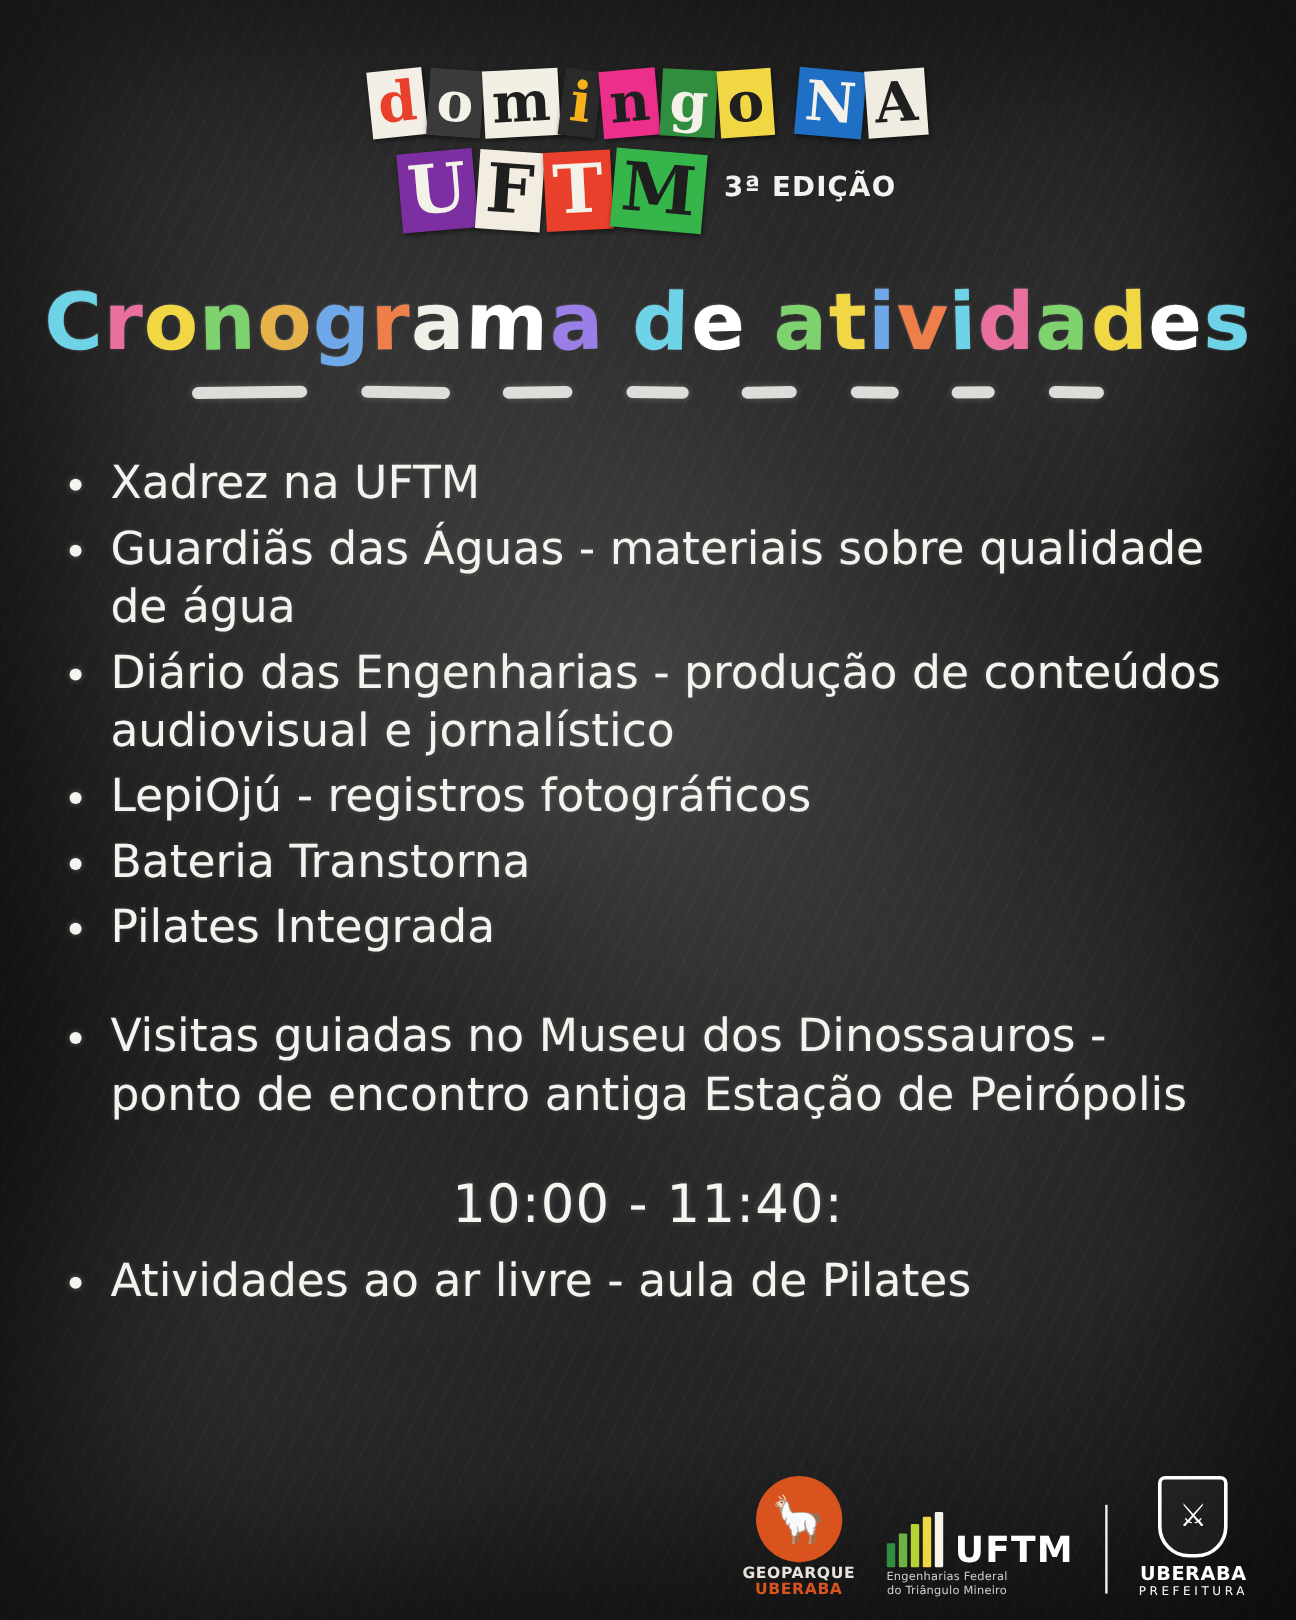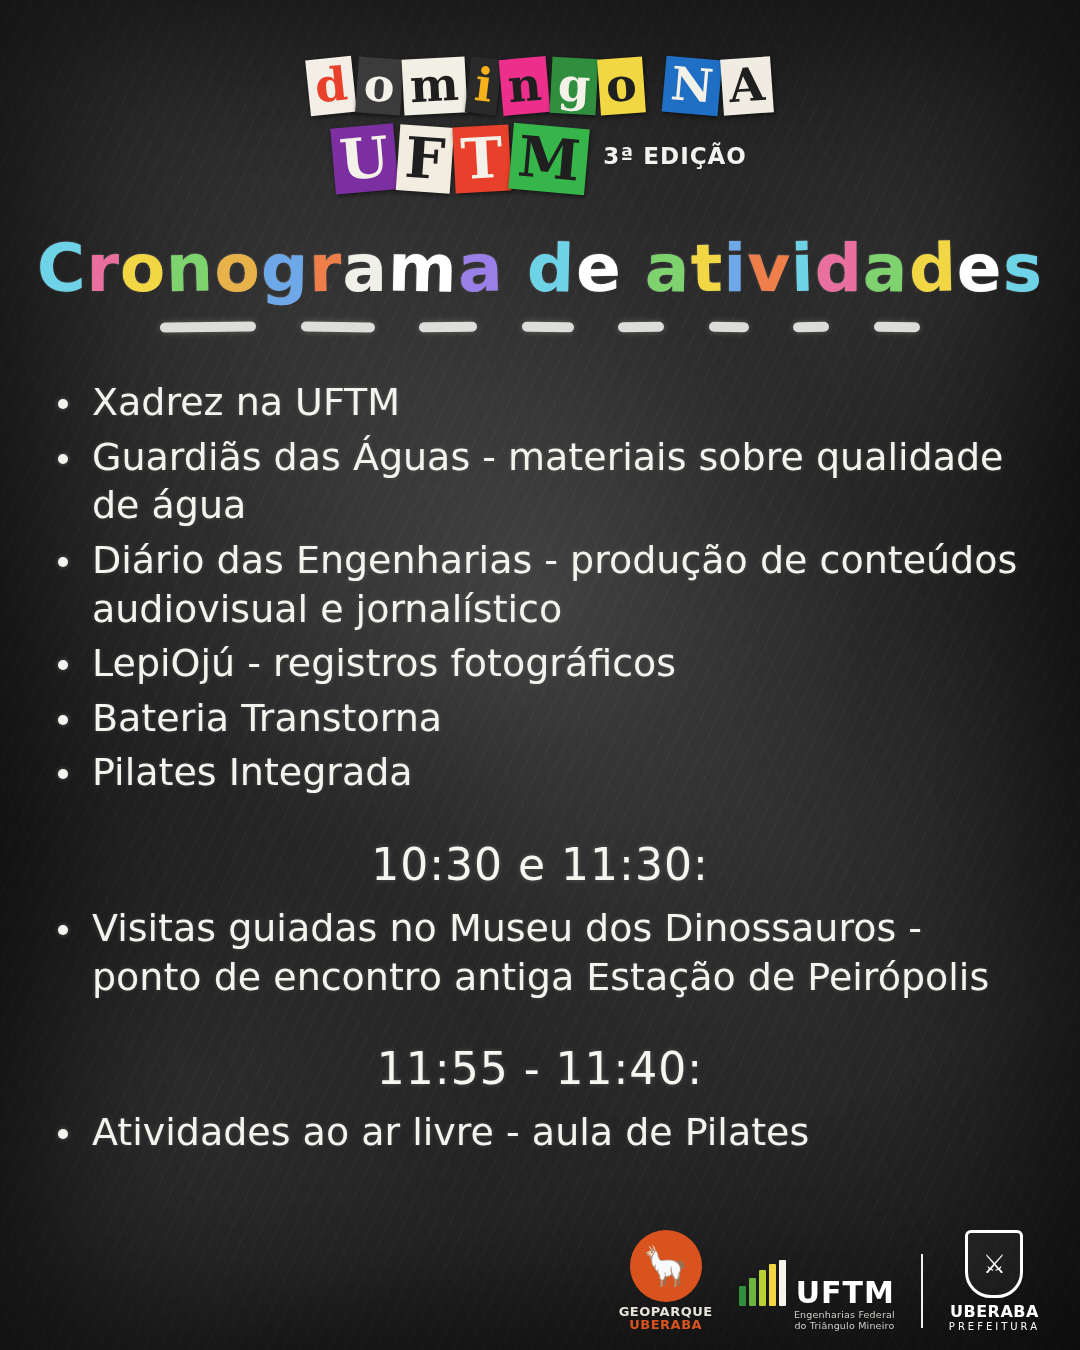--- a/index.html
+++ b/index.html
@@ -196,21 +196,21 @@
     font-family: "DejaVu Sans", sans-serif;
     font-weight: bold;
     font-size: 13px;
     letter-spacing: 0.5px;
     color: #e7e3da;
     line-height: 1.05;
   }
   .geo-text .t2 { color: #d9531e; }
 
   
-  .uftm-logo { display:flex; flex-direction: column; align-items:flex-end; }
+  .uftm-logo { display:flex; flex-direction: column; align-items:flex-start; }
   .uftm-mark { display:flex; align-items:flex-end; gap:10px; }
   .uftm-bars { display:flex; align-items:flex-end; gap:3px; height:44px; }
   .uftm-bars i { display:block; width:7px; border-radius:1px; }
   .uftm-word {
     font-family: "DejaVu Sans", sans-serif;
     font-weight: bold;
     font-size: 30px;
     color: #ffffff;
     letter-spacing: 1px;
     line-height: 0.9;
@@ -307,27 +307,26 @@
         <ul class="items">
           <li>Xadrez na UFTM</li>
           <li>Guardiãs das Águas - materiais sobre qualidade de água</li>
           <li>Diário das Engenharias - produção de conteúdos audiovisual e jornalístico</li>
           <li>LepiOjú - registros fotográficos</li>
           <li>Bateria Transtorna</li>
           <li>Pilates Integrada</li>
         </ul>
       </div>
       <div class="block">
-        <div class="time-heading">10:30 e 11:30:</div>
         <ul class="items">
           <li>Visitas guiadas no Museu dos Dinossauros - ponto de encontro antiga Estação de Peirópolis</li>
         </ul>
       </div>
       <div class="block">
-        <div class="time-heading">11:55 - 11:40:</div>
+        <div class="time-heading">10:00 - 11:40:</div>
         <ul class="items">
           <li>Atividades ao ar livre - aula de Pilates</li>
         </ul>
       </div>
     </div>
 
   <div class="footer">
 
     <div class="logo">
       <div class="geo-circle">

